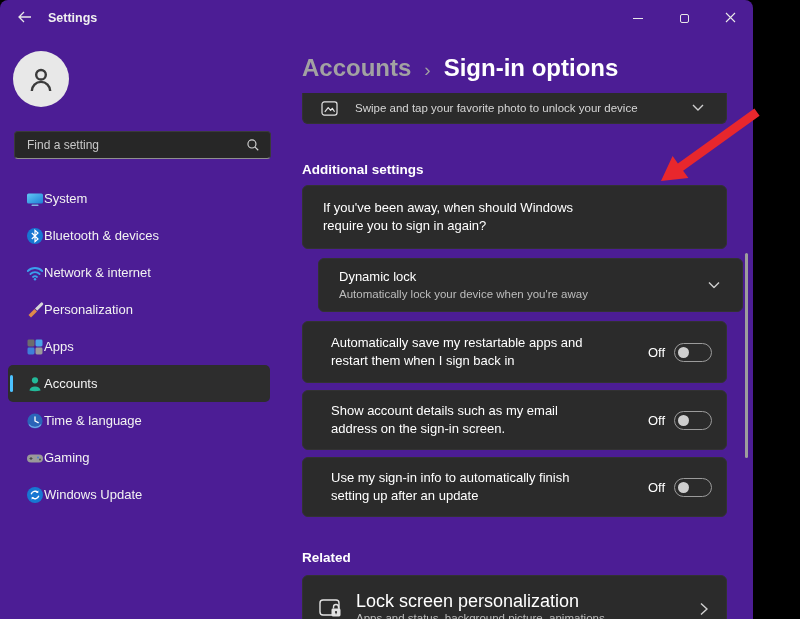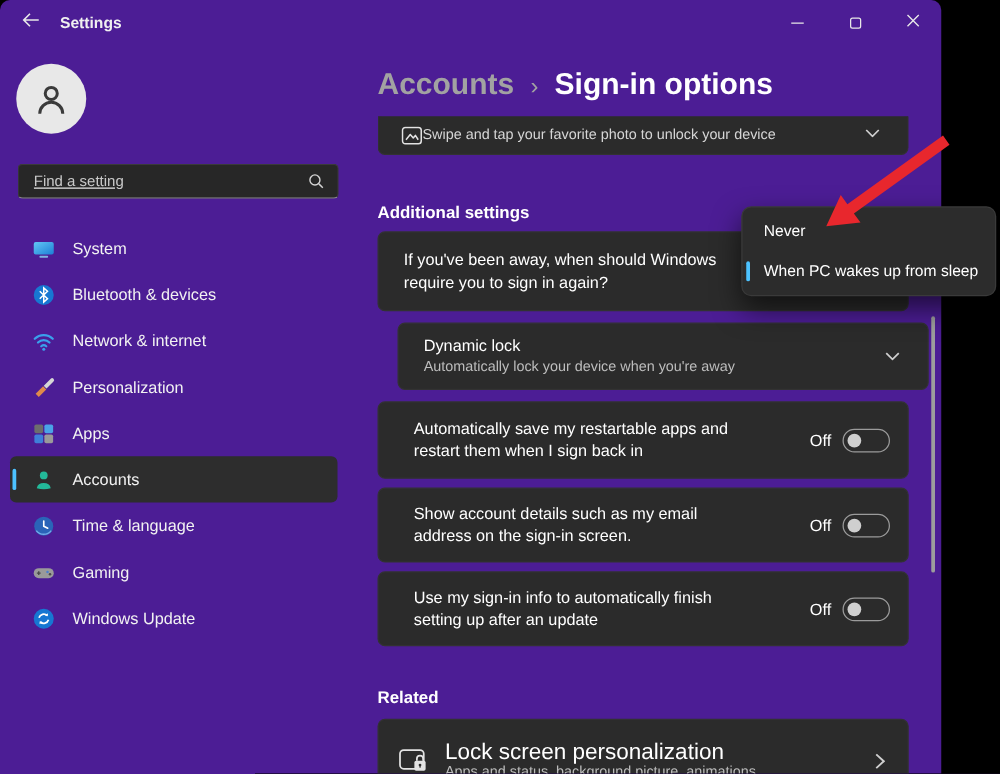--- a/index.html
+++ b/index.html
@@ -25,46 +25,46 @@
   .glyph-max { width:9px; height:9px; border:1px solid #e8e8e8; border-radius:2px; }
 
   
   .avatar { position:absolute; left:13px; top:51px; width:56px; height:56px;
     border-radius:50%; background:#e8e8e8; display:flex; align-items:center; justify-content:center; }
   .searchbox { position:absolute; left:14px; top:131px; width:257px; height:28px;
     background:#272727; border:1px solid #3a3a3a; border-bottom:1px solid #8f8f8f;
     border-radius:4px; display:flex; align-items:center; }
   .searchbox input { flex:1; background:transparent; border:none; outline:none;
     color:#e8e8e8; font-size:12px; padding:0 8px 0 12px;
-    font-family:"Liberation Sans","DejaVu Sans",sans-serif;text-decoration:underline; }
+    font-family:"Liberation Sans","DejaVu Sans",sans-serif; }
   .searchbox input::placeholder { color:#c9c9c9; }
   .searchbox .s-icon { margin-right:10px; display:flex; }
 
   .nav { position:absolute; left:8px; top:180px; width:262px; }
   .nav-item { position:relative; height:37px; display:flex; align-items:center;
-    gap:14px; padding-left:18px; border-radius:5px; }
+    padding-left:18px; border-radius:5px; }
   .nav-item.selected { background:#2d2d2d; }
   .nav-item .accent-bar { position:absolute; left:2px; top:10px; width:3px; height:17px;
     border-radius:2px; }
   .nav-item .label { font-size:13px; color:#f2f2f2; }
   .nav-icon { width:18px; height:18px; display:flex; }
 
   
   .breadcrumb { position:absolute; left:302px; top:54px; display:flex;
     align-items:baseline; font-size:24px; font-weight:700; }
   .breadcrumb .parent { color:#a2a2a2; }
   .breadcrumb .sep { color:#a2a2a2; font-size:19px; margin:0 13px; font-weight:400; }
   .breadcrumb .current { color:#ffffff; }
 
   .card { position:absolute; left:302px; width:425px; background:#2b2b2b;
     border:1px solid #323232; border-radius:6px; }
   .section-header { position:absolute; left:302px; font-size:13.5px; font-weight:700; color:#fff; }
 
   .card-pic { top:93px; height:31px; border-top:none; border-radius:0 0 6px 6px; overflow:hidden; }
-  .card-pic .row { display:flex; align-items:center; height:100%; padding-left:18px; }
+  .card-pic .row { display:flex; align-items:center; height:100%; padding-left:18px; gap:17px; }
   .card-pic .sub { font-size:11.5px; color:#d6d6d6; }
   .card-pic .chev { position:absolute; right:22px; top:4px; }
 
   .card-q { top:185px; height:64px; display:flex; align-items:center; padding-left:20px; }
   .card-q .txt { font-size:13px; line-height:18.5px; color:#fff; max-width:290px; }
 
   .card-dyn { top:258px; height:54px; display:flex; align-items:center; padding-left:20px;margin-left:16px; }
   .card-dyn .title { font-size:13px; color:#fff; line-height:18px; }
   .card-dyn .sub { font-size:11.5px; color:#bdbdbd; line-height:16px; }
   .chev-right-abs { position:absolute; right:22px; top:50%; transform:translateY(-50%); display:flex; }
@@ -339,26 +339,17 @@
       <span class="chev-right-abs" style="right:18px">
         <svg width="8" height="13" viewBox="0 0 8 13">
             <path d="M1 1 L7 6.5 L1 12" stroke="#cfcfcf" stroke-width="1.5" fill="none"></path>
           </svg>
       </span>
     </div>
 
     <div class="scrollbar"></div>
   </div>
 
-  <div class="flyout">
-    <div class="flyout-item">
-      <span>Never</span>
-    </div>
-    <div class="flyout-item">
-      <span class="accent-bar" style="background:#4cc2ff"></span>
-      <span>When PC wakes up from sleep</span>
-    </div>
-  </div>
 
   <svg class="annotation" width="800" height="619" viewBox="0 0 800 619">
     <polygon points="754.4,108.4 677.9,163.4 672.6,156.0 661,181 688.4,178.0 683.1,170.7 759.6,115.7" fill="#e8272d"></polygon>
   </svg>
 </div>
 
 </body></html>

